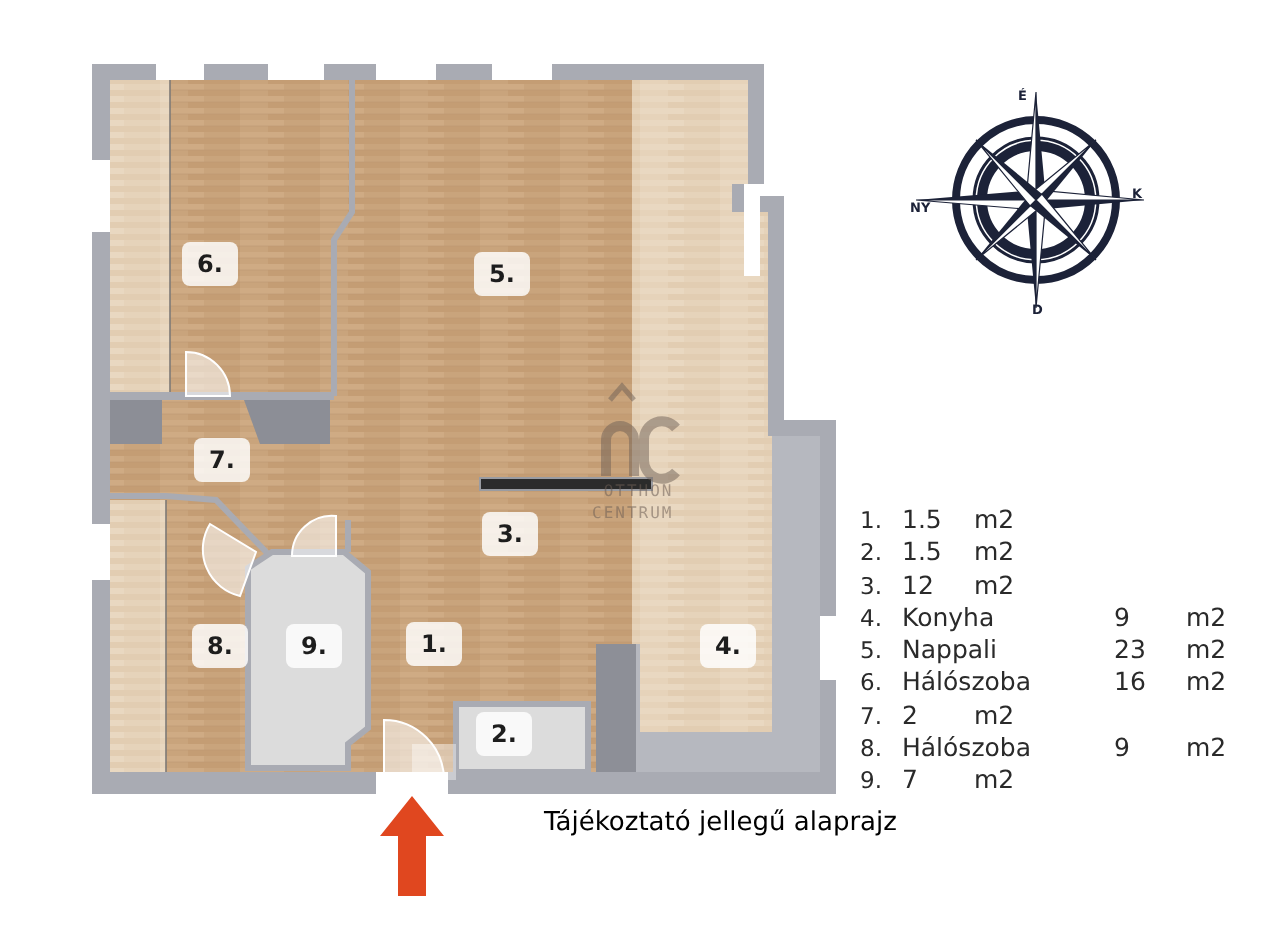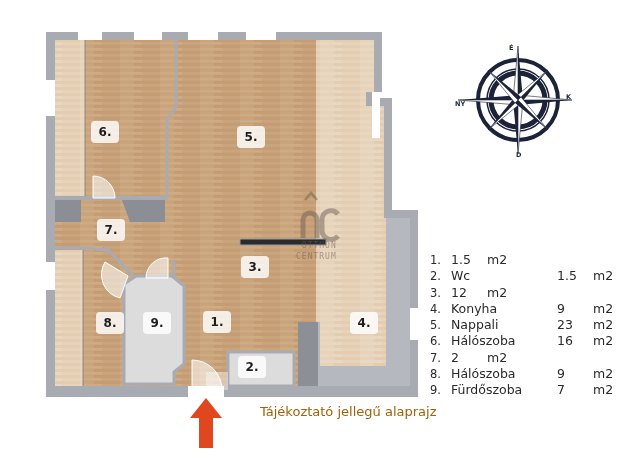--- a/index.html
+++ b/index.html
@@ -4,21 +4,21 @@
 <style>
   html, body { margin: 0; padding: 0; background: #ffffff; }
   body { width: 640px; height: 466px; position: relative; overflow: hidden; font-family: "DejaVu Sans", sans-serif; }
   #plan { position: absolute; left: 0; top: 0; }
   .legend { position: absolute; left: 430px; top: 252px; width: 200px; font-family: "DejaVu Sans", sans-serif; font-size: 12.5px; color: #2a2a2a; }
   .legend-row { display: flex; height: 16.3px; line-height: 16.3px; align-items: baseline; }
   .legend-num { width: 21px; font-size: 11.5px; }
   .legend-name { width: 106px; }
   .legend-area { width: 36px; }
   .legend-unit { width: 30px; }
-  .caption { position: absolute; left: 260px; top: 404px; font-family: "DejaVu Sans", sans-serif; font-size: 13px; color: #a16207; text-align: center; }
+  .caption { position: absolute; left: 272px; top: 404px; font-family: "DejaVu Sans", sans-serif; font-size: 13px; color: #000000; text-align: center; }
   .room-label { position: absolute; background: rgba(255,255,255,0.82); border-radius: 4px; font-family: "DejaVu Sans", sans-serif; font-weight: bold; font-size: 12px; color: #1d1d1d; width: 28px; height: 22px; line-height: 22px; text-align: center; }
   .compass-letter { position: absolute; font-family: "DejaVu Sans", sans-serif; font-size: 6.5px; font-weight: bold; color: #1c2238; }
   .wm { position: absolute; left: 296px; top: 240px; font-family: "DejaVu Sans Mono", monospace; font-size: 8px; color: rgba(110,95,85,0.55); line-height: 11px; text-align: right; letter-spacing: 1px; }
 </style>
 </head>
 <body>
 
 <svg id="plan" width="640" height="466" viewBox="0 0 640 466">
   <defs>
     <pattern id="wood" width="40" height="6" patternUnits="userSpaceOnUse">
@@ -139,21 +139,20 @@
 <div class="room-label" style="left:143px;top:312px;">9.</div>
 
 <div class="legend">
   <div class="legend-row">
       <span class="legend-num">1.</span>
       <span class="legend-area">1.5</span>
       <span class="legend-unit">m2</span>
     </div>
   <div class="legend-row">
       <span class="legend-num">2.</span>
-      <span class="legend-name">Wc</span>
       <span class="legend-area">1.5</span>
       <span class="legend-unit">m2</span>
     </div>
   <div class="legend-row">
       <span class="legend-num">3.</span>
       <span class="legend-area">12</span>
       <span class="legend-unit">m2</span>
     </div>
   <div class="legend-row">
       <span class="legend-num">4.</span>
@@ -179,19 +178,18 @@
       <span class="legend-unit">m2</span>
     </div>
   <div class="legend-row">
       <span class="legend-num">8.</span>
       <span class="legend-name">Hálószoba</span>
       <span class="legend-area">9</span>
       <span class="legend-unit">m2</span>
     </div>
   <div class="legend-row">
       <span class="legend-num">9.</span>
-      <span class="legend-name">Fürdőszoba</span>
       <span class="legend-area">7</span>
       <span class="legend-unit">m2</span>
     </div>
 </div>
 
 <div class="caption">Tájékoztató jellegű alaprajz</div>
 
 </body></html>

